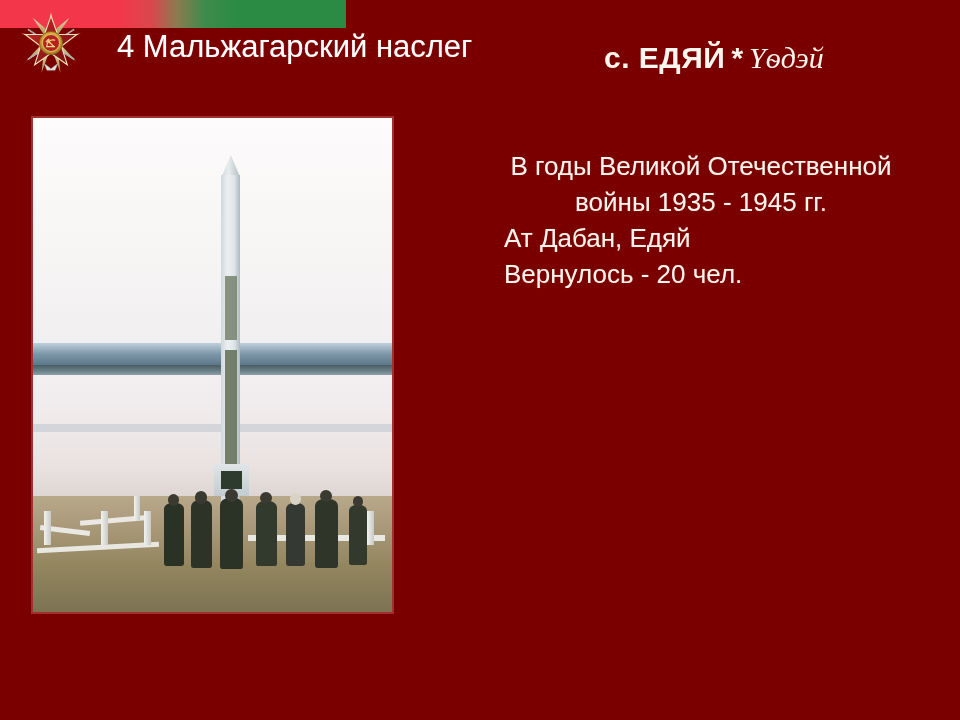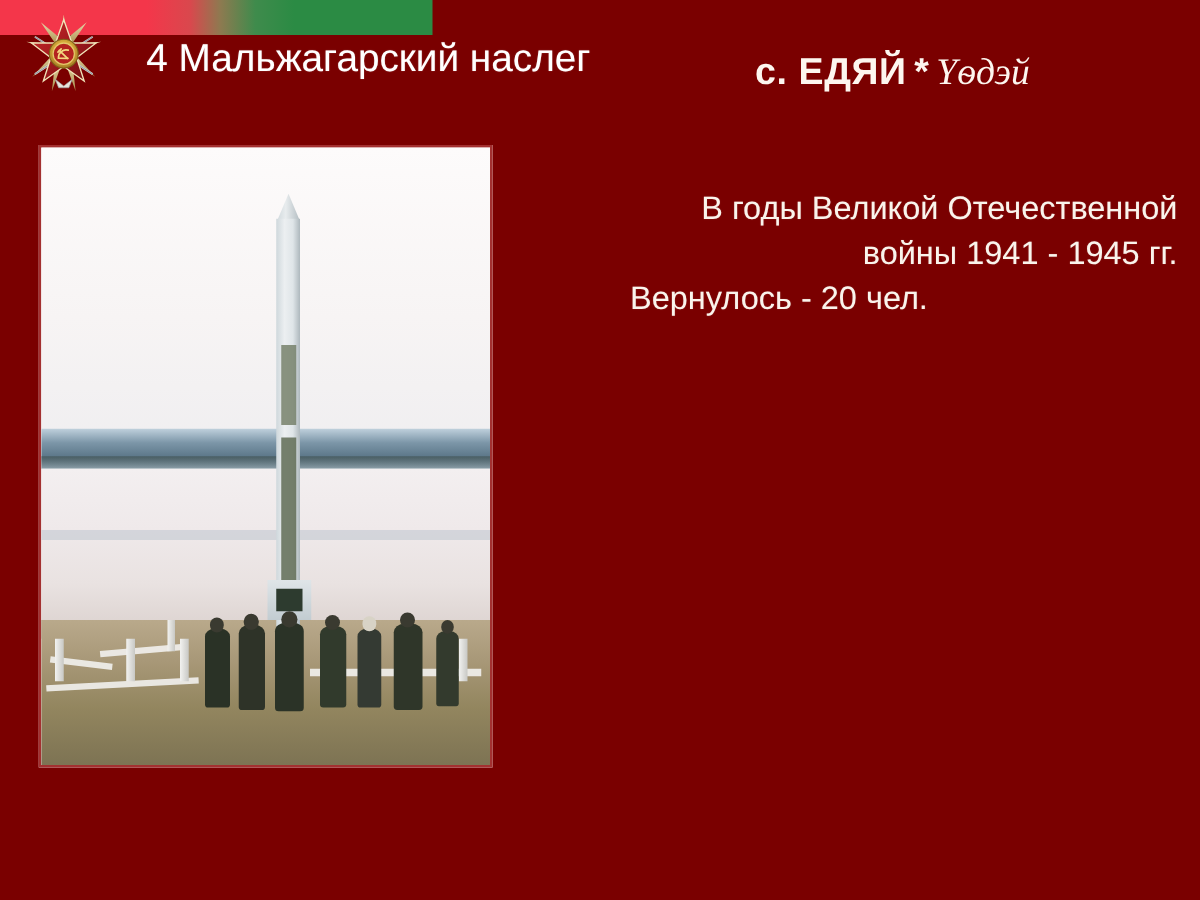--- a/index.html
+++ b/index.html
@@ -190,21 +190,21 @@
     top: 148px;
     width: 482px;
     color: #faf4ec;
     font-size: 26px;
     line-height: 36px;
   }
   #body-text .ln {
     white-space: nowrap;
     text-shadow: 0 0 1px rgba(255,255,255,0.25);
   }
-  #body-text .ln.center { text-align: right; }
+  #body-text .ln.center { text-align: center; }
   #body-text .ln.left   { text-align: left; padding-left: 44px; }
   #body-text .ln.wide   { letter-spacing: 0.8px; }
 </style>
 </head>
 <body>
 
 <div id="slide">
 
   <div id="top-banner"></div>
 
@@ -317,17 +317,18 @@
       <div class="ph-person" style="left:78.5%; top:77.2%; width:6.4%; height:13.8%; background:#2f3629;"></div>
       <div class="ph-head" style="left:79.9%; top:75.3%; width:3.4%; height:2.5%;"></div>
 
       <div class="ph-person" style="left:88.0%; top:78.4%; width:5.0%; height:12.0%; background:#333a2d;"></div>
       <div class="ph-head" style="left:89.0%; top:76.6%; width:2.9%; height:2.2%;"></div>
     </div>
   </div>
 
   <div id="body-text">
     <div class="ln center">В годы Великой Отечественной</div>
-    <div class="ln center">войны 1941 - 1945 гг.</div>
+    <div class="ln center">войны 1935 - 1945 гг.</div>
+    <div class="ln left">Ат Дабан, Едяй</div>
     <div class="ln left">Вернулось - 20 чел.</div>
   </div>
 
 </div>
 
 </body></html>

